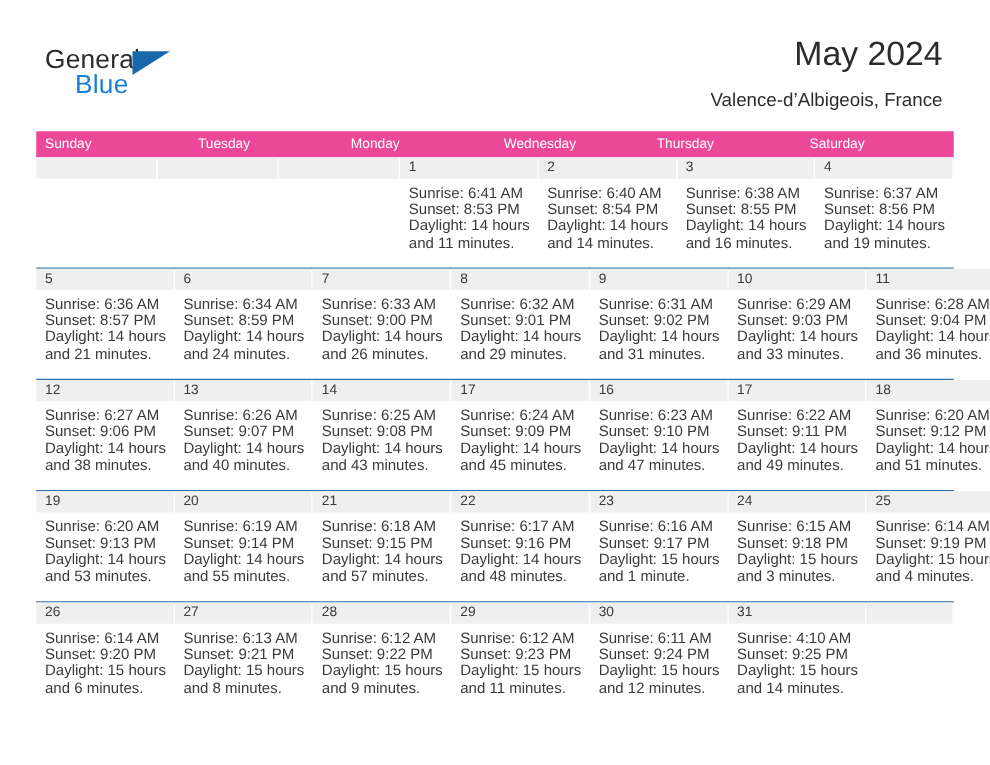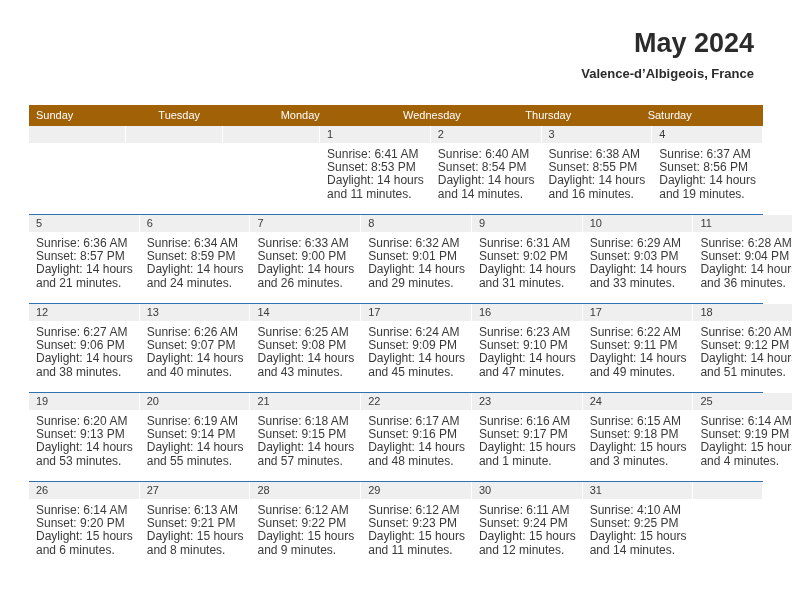--- a/index.html
+++ b/index.html
@@ -61,45 +61,44 @@
     height: 0;
     border-top: 19px solid #1767ab;
     border-right: 30px solid transparent;
   }
 
   .title-block {
     position: absolute;
     right: 38px;
     top: 28px;
     text-align: right;
-    font-weight: bold;
   }
   .cal-title {
     font-size: 27px;
     color: #2b2b2b;
     line-height: 1.15;
     white-space: nowrap;
   }
   .cal-subtitle {
-    margin-top: 7px;
-    font-size: 13px;
+    margin-top: 13px;
+    font-size: 15px;
     color: #2b2b2b;
     white-space: nowrap;
   }
 
   
   .calendar {
     position: absolute;
     left: 29px;
     top: 105px;
     width: 734px;
   }
   .weekdays {
     display: flex;
-    background: #a16207;
+    background: #ec4899;
     height: 21px;
   }
   .weekday {
     flex: 1 1 0;
     color: #ffffff;
     font-size: 11px;
     line-height: 21px;
     padding-left: 7px;
     box-sizing: border-box;
     white-space: nowrap;
@@ -143,20 +142,25 @@
     white-space: nowrap;
   }
 </style>
 </head>
 <body>
 
 <div class="page">
 
   <div class="topbar">
 
+    <div class="logo">
+      <span class="logo-general">General</span>
+      <span class="logo-tri"></span>
+      <span class="logo-blue">Blue</span>
+    </div>
 
     <div class="title-block">
       <div class="cal-title">May 2024</div>
       <div class="cal-subtitle">Valence-d’Albigeois, France</div>
     </div>
 
   </div>
 
   <div class="calendar">
 

